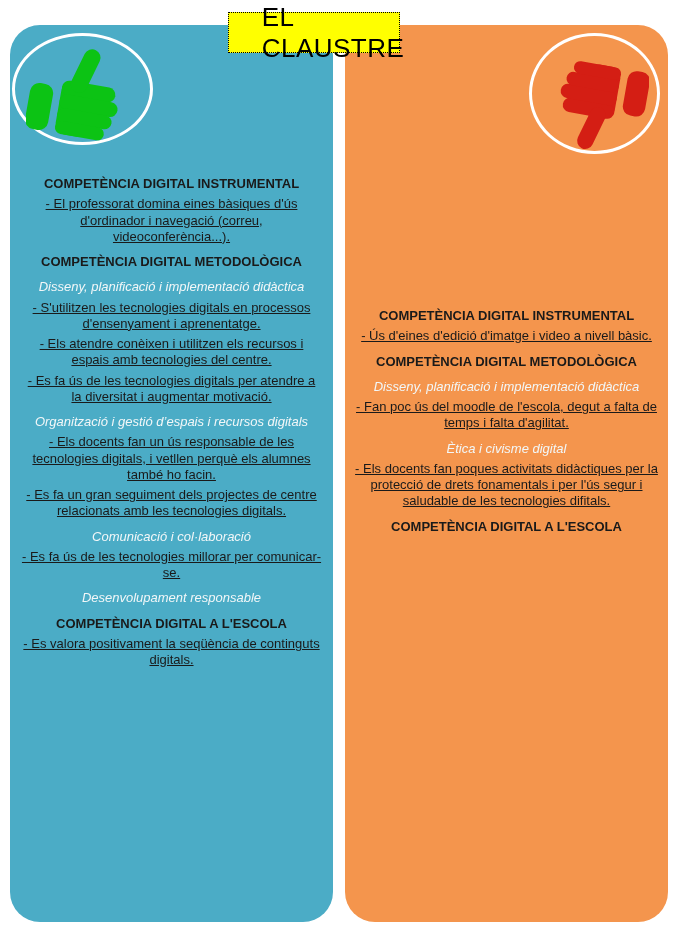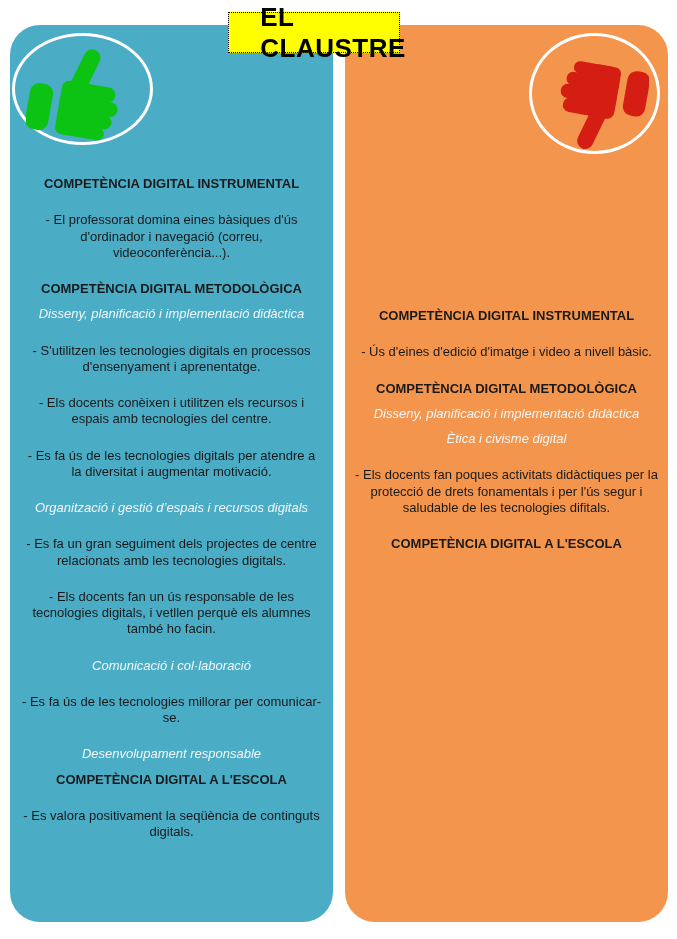--- a/index.html
+++ b/index.html
@@ -53,37 +53,38 @@
     font-weight: bold;
     color: var(--header-text, #1A1A1A);
     margin: 9px 0 3px;
   }
   .sec-subheader {
     color: var(--subheader-text, #F2F7F8);
     margin: 9px 0 3px;
     font-style: italic;
   }
   .sec-paragraph {
-    margin: 20px 0;
+    margin: 4px 0;
+    text-decoration: underline;
   }
 
   .title-box {
     position: absolute;
     left: 228px;
     top: 12px;
     width: 172px;
     height: 41px;
     box-sizing: border-box;
     background: var(--title-bg, #FFFF00);
     border: 1px dotted #000000;
     display: flex;
     align-items: center;
     justify-content: center;
     font-size: 26px;
-    font-weight: 700;
+    font-weight: 400;
     color: var(--title-text, #000000);
     letter-spacing: 0.5px;
     z-index: 5;
     padding-left: 38px;
   }
 </style>
 </head>
 <body>
 
 <div class="slide">
@@ -100,25 +101,25 @@
         <rect x="37" y="84" width="53" height="14" rx="7"></rect>
         <rect x="50" y="2" width="18" height="50" rx="9" transform="rotate(16 59 27)"></rect>
       </g>
     </svg>
     <div class="content">
         <div class="sec-header">COMPETÈNCIA DIGITAL INSTRUMENTAL</div>
         <div class="sec-paragraph">- El professorat domina eines bàsiques d'ús d'ordinador i navegació (correu, videoconferència...).</div>
         <div class="sec-header">COMPETÈNCIA DIGITAL METODOLÒGICA</div>
         <div class="sec-subheader">Disseny, planificació i implementació didàctica</div>
         <div class="sec-paragraph">- S'utilitzen les tecnologies digitals en processos d'ensenyament i aprenentatge.</div>
-        <div class="sec-paragraph">- Els docents conèixen i utilitzen els recursos i espais amb tecnologies del centre.</div>
+        <div class="sec-paragraph">- Els atendre conèixen i utilitzen els recursos i espais amb tecnologies del centre.</div>
         <div class="sec-paragraph">- Es fa ús de les tecnologies digitals per atendre a la diversitat i augmentar motivació.</div>
         <div class="sec-subheader">Organització i gestió d’espais i recursos digitals</div>
+        <div class="sec-paragraph">- Els docents fan un ús responsable de les tecnologies digitals, i vetllen perquè els alumnes també ho facin.</div>
         <div class="sec-paragraph">- Es fa un gran seguiment dels projectes de centre relacionats amb les tecnologies digitals.</div>
-        <div class="sec-paragraph">- Els docents fan un ús responsable de les tecnologies digitals, i vetllen perquè els alumnes també ho facin.</div>
         <div class="sec-subheader">Comunicació i col·laboració</div>
         <div class="sec-paragraph">- Es fa ús de les tecnologies millorar per comunicar-se.</div>
         <div class="sec-subheader">Desenvolupament responsable</div>
         <div class="sec-header">COMPETÈNCIA DIGITAL A L'ESCOLA</div>
         <div class="sec-paragraph">- Es valora positivament la seqüència de continguts digitals.</div>
       </div>
   </div>
 
   <div class="panel right">
     <div class="icon-circle"></div>
@@ -131,20 +132,21 @@
         <rect x="37" y="70" width="59" height="15" rx="7.5"></rect>
         <rect x="37" y="84" width="53" height="14" rx="7"></rect>
         <rect x="50" y="2" width="18" height="50" rx="9" transform="rotate(16 59 27)"></rect>
       </g>
     </svg>
     <div class="content">
         <div class="sec-header">COMPETÈNCIA DIGITAL INSTRUMENTAL</div>
         <div class="sec-paragraph">- Ús d'eines d'edició d'imatge i video a nivell bàsic.</div>
         <div class="sec-header">COMPETÈNCIA DIGITAL METODOLÒGICA</div>
         <div class="sec-subheader">Disseny, planificació i implementació didàctica</div>
+        <div class="sec-paragraph">- Fan poc ús del moodle de l'escola, degut a falta de temps i falta d'agilitat.</div>
         <div class="sec-subheader">Ètica i civisme digital</div>
         <div class="sec-paragraph">- Els docents fan poques activitats didàctiques per la protecció de drets fonamentals i per l'ús segur i saludable de les tecnologies difitals.</div>
         <div class="sec-header">COMPETÈNCIA DIGITAL A L'ESCOLA</div>
       </div>
   </div>
 
   <div class="title-box">
     <span>EL CLAUSTRE</span>
   </div>
 

